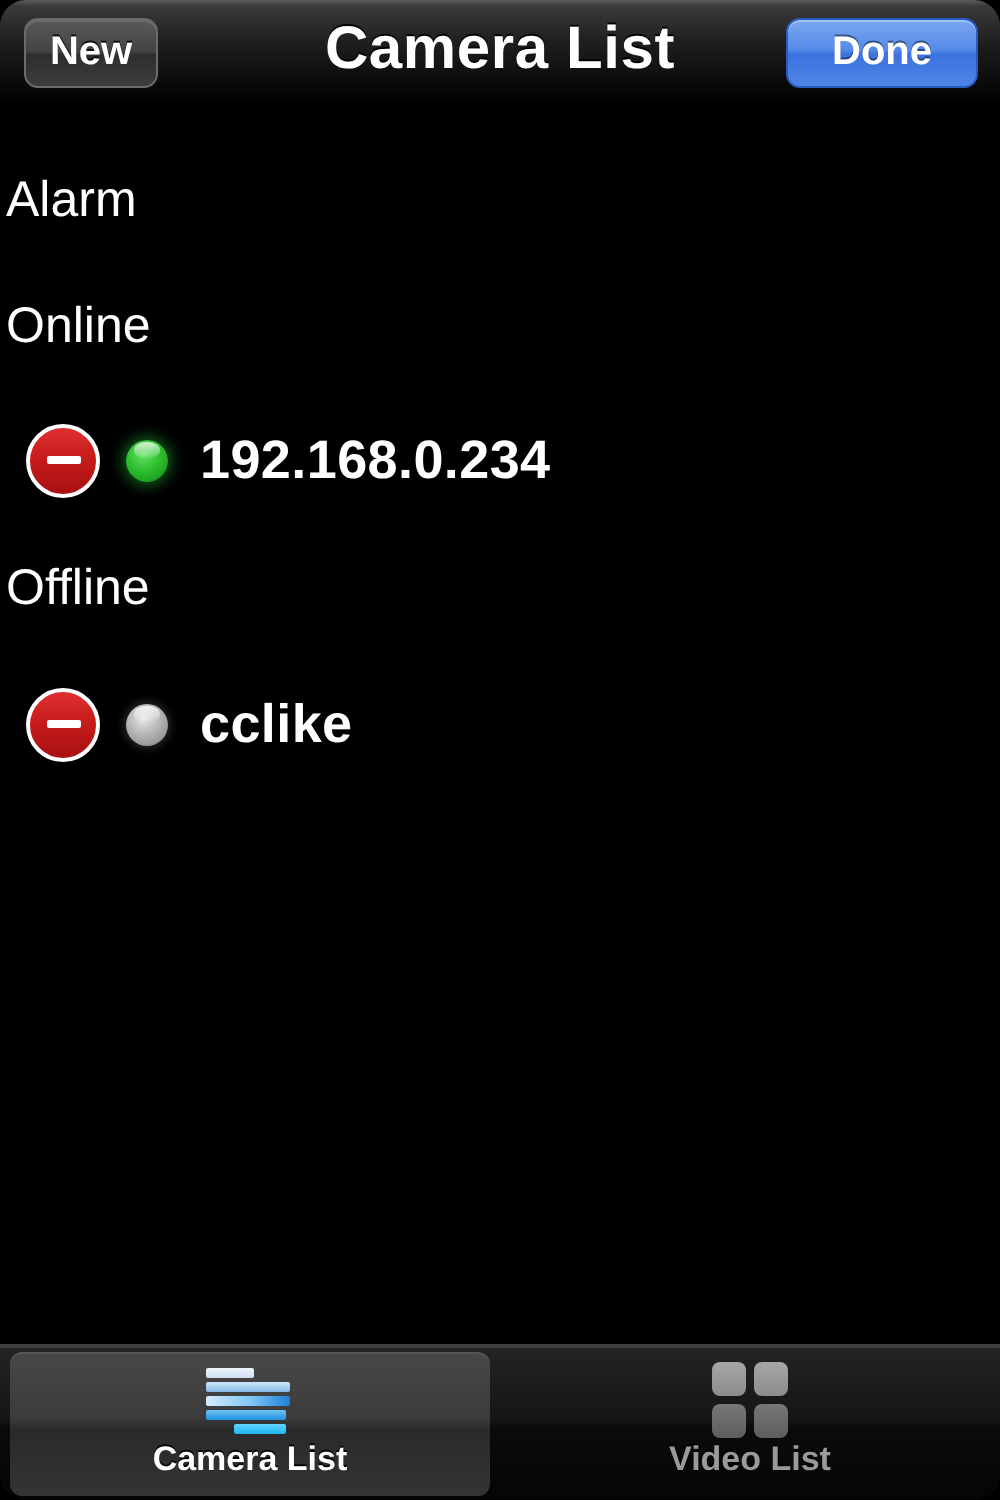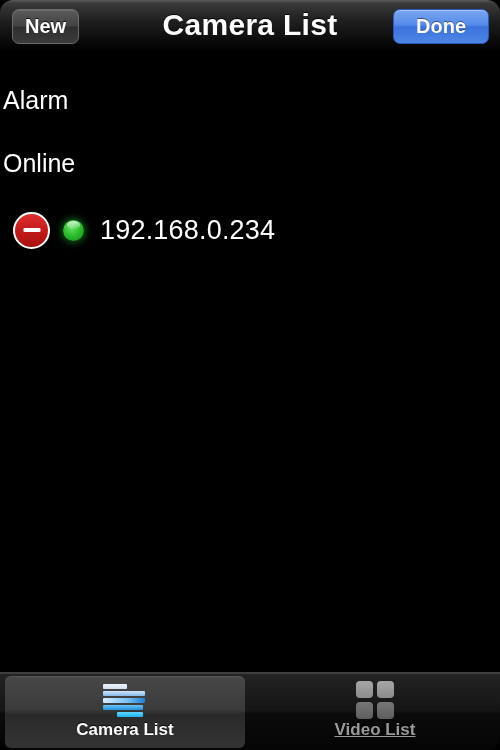--- a/index.html
+++ b/index.html
@@ -165,21 +165,21 @@
   }
   .dot-gray {
     background: radial-gradient(circle at 42% 34%, #e8e8e8 0%, #b4b4b4 46%, #7e7e7e 100%);
     box-shadow: 0 0 5px 1px rgba(180,180,180,0.25);
   }
 
   .cam-name {
     margin-left: 16px;
     color: #ffffff;
     font-size: 27px;
-    font-weight: normal;
+    font-weight: bold;
     letter-spacing: 0.2px;
     white-space: nowrap;
   }
 
   
   .tabbar {
     position: absolute;
     left: 0;
     bottom: 0;
     width: 500px;
@@ -225,21 +225,21 @@
   .tab-label {
     position: relative;
     z-index: 2;
     font-size: 17px;
     font-weight: bold;
     line-height: 1;
     margin-top: 1px;
     text-shadow: 0 -1px 0 rgba(0,0,0,0.9);
   }
   .tab.active .tab-label { color: #ffffff; }
-  .tab.inactive .tab-label { color: #9a9a9a; text-decoration: underline; }
+  .tab.inactive .tab-label { color: #9a9a9a; }
 
   
   .bars {
     width: 44px;
     display: flex;
     flex-direction: column;
     gap: 2px;
   }
   .bars span {
     display: block;
@@ -282,21 +282,27 @@
     <div class="section-header sh-online">Online</div>
 
     <div class="section-header sh-alarm">Alarm</div>
 
     <div class="cam-row row-online">
       <div class="del-btn"></div>
       <div class="status-dot dot-green"></div>
       <div class="cam-name">192.168.0.234</div>
     </div>
 
-
+    <div class="section-header sh-offline">Offline</div>
+
+    <div class="cam-row row-offline">
+      <div class="del-btn"></div>
+      <div class="status-dot dot-gray"></div>
+      <div class="cam-name">cclike</div>
+    </div>
 
   </div>
 
   <div class="tabbar">
 
     <div class="tab active">
       <div class="tab-inner"></div>
       <div class="tab-icon">
         <div class="bars">
           <span class="bar1"></span>

